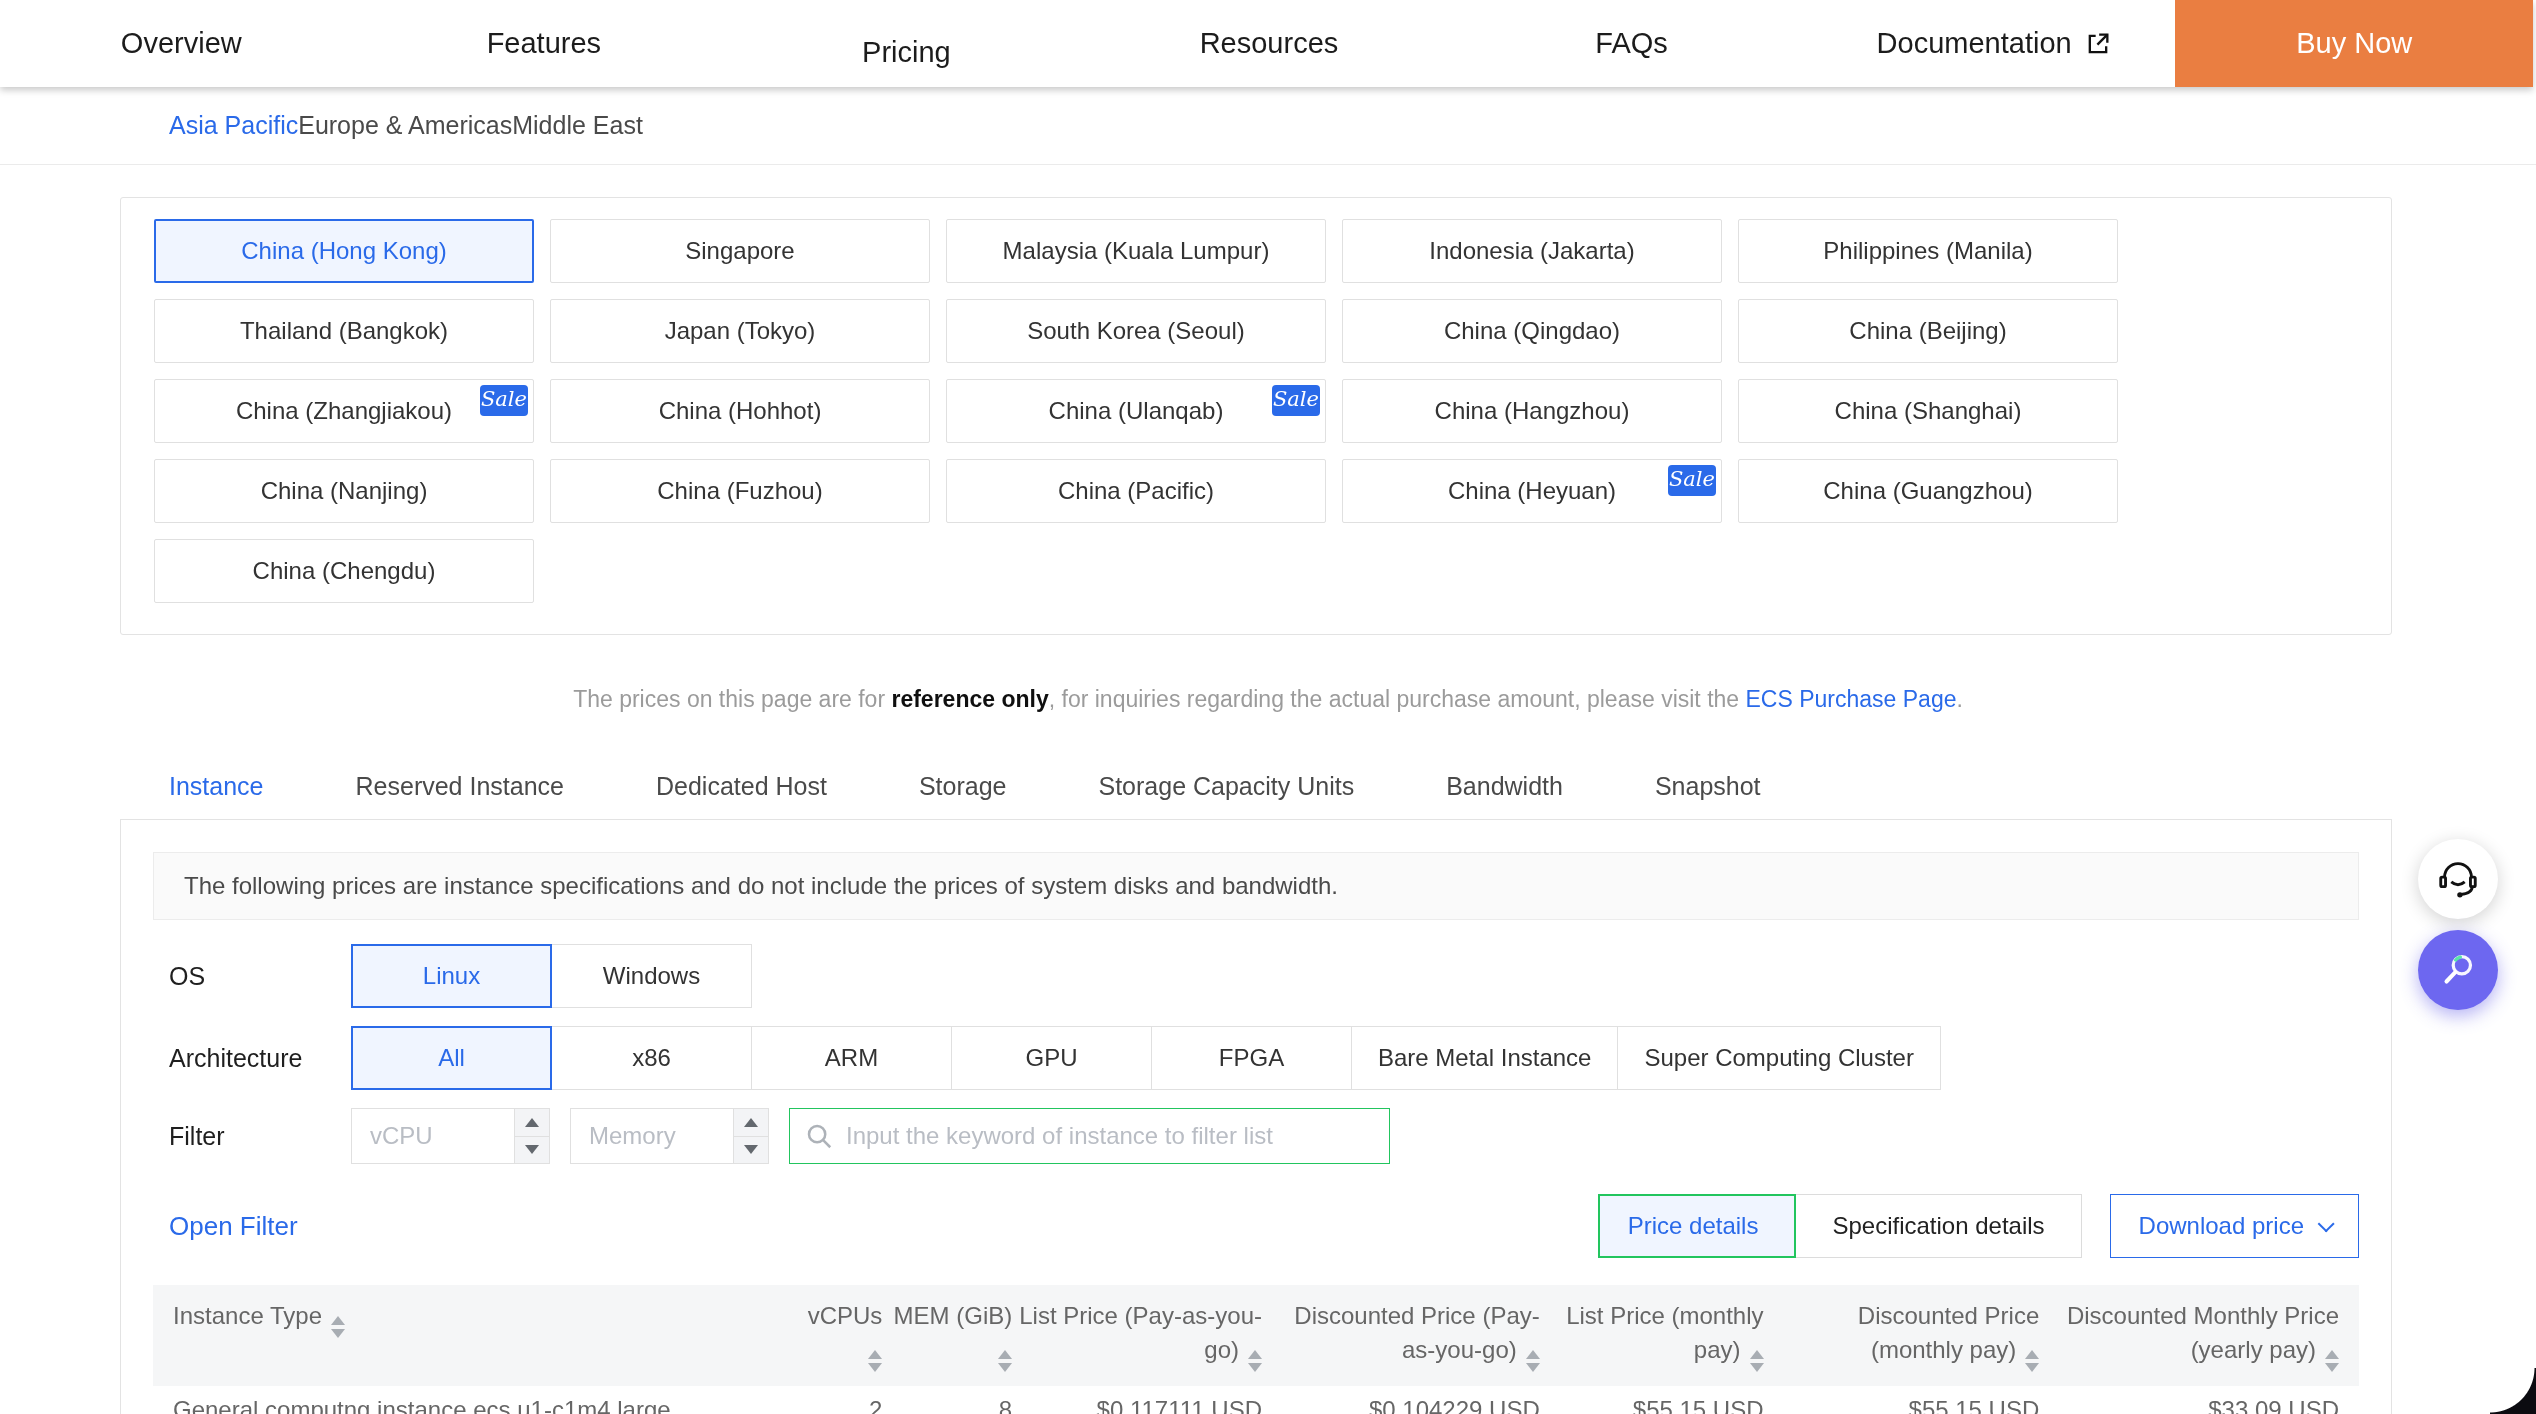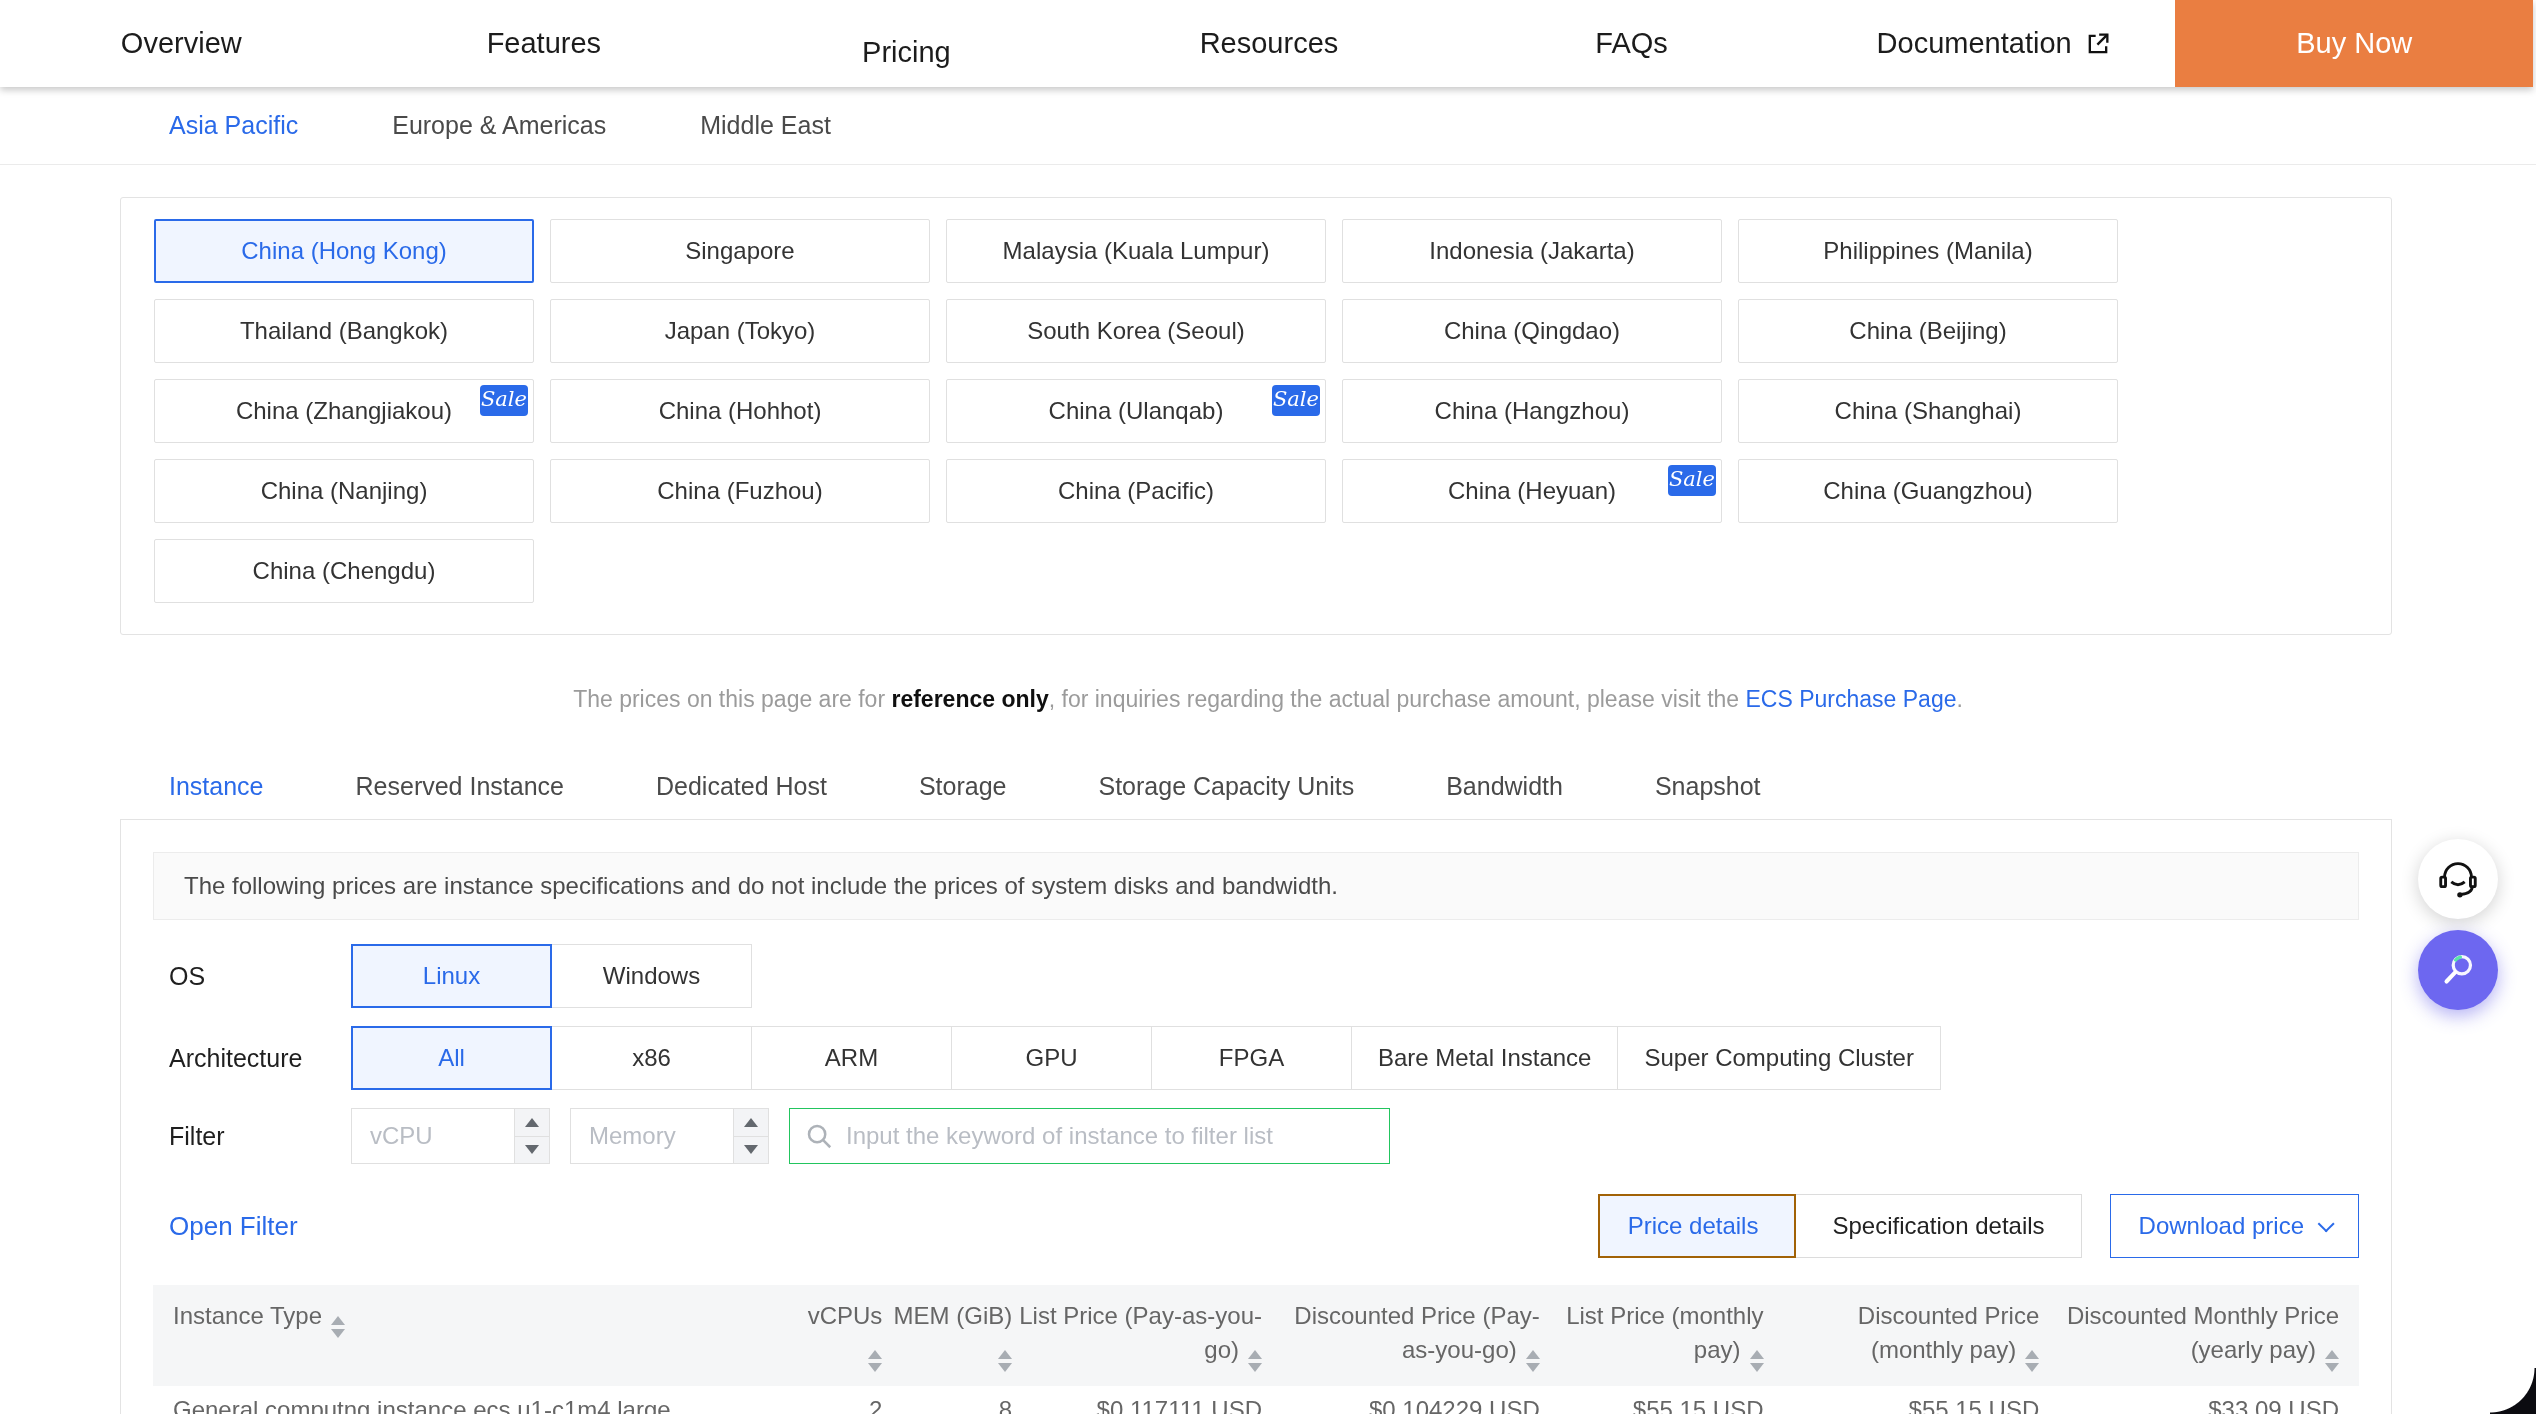--- a/index.html
+++ b/index.html
@@ -16,21 +16,21 @@
   .nav-items { width:2178px; height:100%; display:grid; grid-template-columns:repeat(6,1fr); align-items:center; }
   .nav-item { display:flex; align-items:center; justify-content:center; gap:12px;
     font-size:29px; color:#1c1c1c; cursor:pointer; white-space:nowrap; }
   .nav-item:nth-child(3){ transform:translateY(9px); }
   .nav-item svg { display:block; }
   .buy-now { width:358px; height:100%; background:#EA7E41; color:#fff; font-size:29px;
     display:flex; align-items:center; justify-content:center; cursor:pointer; }
 
   
   .region-tabs { position:absolute; top:87px; left:0; width:2536px; height:78px;
-    display:flex; align-items:center; padding-left:169px; gap:94px;
+    display:flex; align-items:center; padding-left:169px; 
     border-bottom:1px solid #EBEBEB; background:#fff; }
   .region-tab { font-size:25px; color:#4a4a4a; cursor:pointer; white-space:nowrap; }
   .region-tab.active { color:#2A6AE9; }
 
   
   .region-card { position:absolute; top:197px; left:120px; width:2272px; height:438px;
     border:1px solid #E3E3E3; border-radius:3px; background:#fff; padding:21px 0 0 33px; }
   .region-grid { display:grid; grid-template-columns:repeat(5,380px); gap:16px; }
   .region-btn { position:relative; height:64px; border:1px solid #E0E0E0; border-radius:2px;
     background:#fff; display:flex; align-items:center; justify-content:center;
@@ -81,21 +81,21 @@
   .search-box svg { flex:none; margin-right:10px; }
 
   
   .toolbar-row { display:flex; align-items:center; justify-content:space-between; margin-top:30px; padding-left:16px; }
   .open-filter { color:#2A6AE9; font-size:26px; cursor:pointer; }
   .toolbar-right { display:flex; align-items:center; }
   .view-toggle { display:flex; margin-right:28px; }
   .view-btn { height:64px; padding:0 36px; margin-left:-1px; display:flex; align-items:center; justify-content:center;
     font-size:24px; color:#222; border:1px solid #DCDCDC; background:#fff; cursor:pointer; }
   .view-btn:first-child { margin-left:0; }
-  .view-btn.selected { border:2px solid #a16207; background:#F0F5FF; color:#2A6AE9; z-index:2;padding-left:28px; }
+  .view-btn.selected { border:2px solid #22c55e; background:#F0F5FF; color:#2A6AE9; z-index:2;padding-left:28px; }
   .download-btn { height:64px; padding:0 28px; border:1px solid #2A6AE9; color:#2A6AE9;
     font-size:24px; display:flex; align-items:center; gap:14px; background:#fff; cursor:pointer; }
   .chevron { width:12px; height:12px; border-right:2px solid #2A6AE9; border-bottom:2px solid #2A6AE9;
     transform:rotate(45deg) translateY(-3px); }
 
   
   .table-header { display:flex; margin-top:27px; background:#F5F6F7; padding:14px 20px;
     font-size:24px; color:#666; line-height:34px; align-items:flex-start; }
   .th { text-align:right; cursor:pointer; }
   .th:first-child { text-align:left; }

